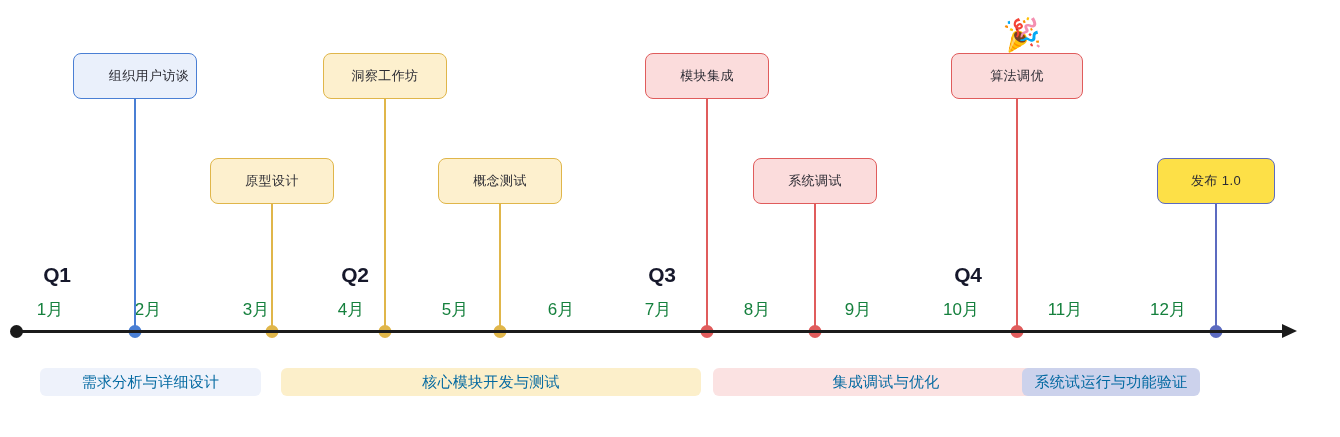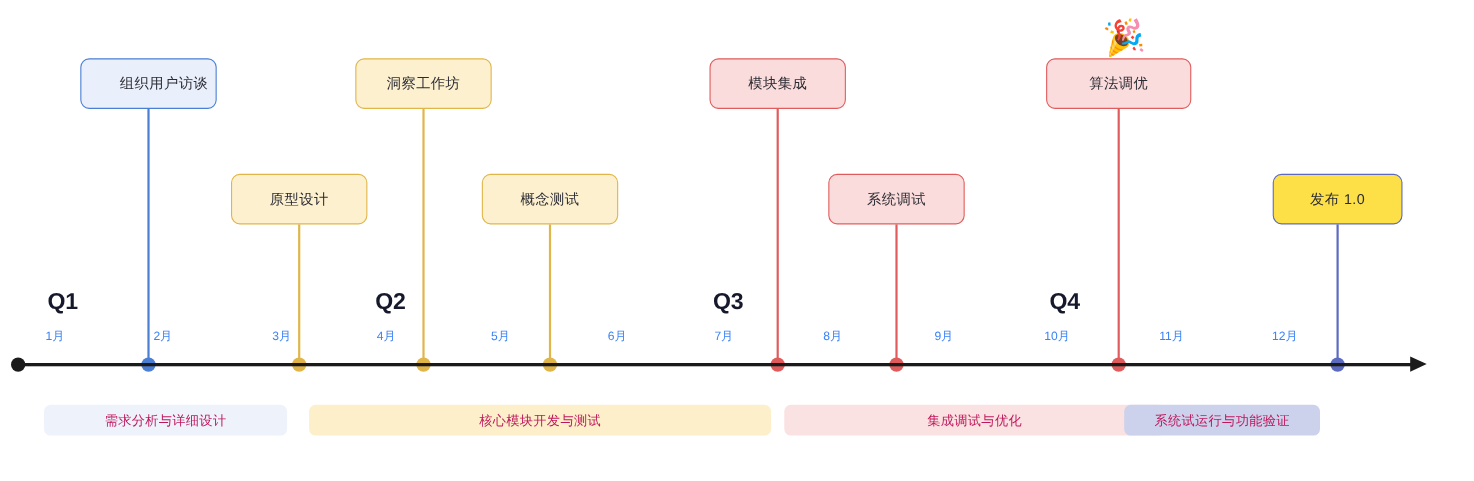--- a/index.html
+++ b/index.html
@@ -53,22 +53,22 @@
     position: absolute;
     font-weight: bold;
     font-size: 21px;
     color: #16182b;
     letter-spacing: -0.2px;
     white-space: nowrap;
     transform: translateX(-50%);
   }
   .month-label {
     position: absolute;
-    font-size: 11px;
-    color: #3b82f6;
+    font-size: 17px;
+    color: #15803d;
     white-space: nowrap;
     transform: translateX(-50%);
   }
 
   
   .connector {
     position: absolute;
     width: 2px;
   }
   .milestone-dot {
@@ -111,22 +111,22 @@
     position: absolute;
     top: 368px;
     height: 28px;
     border-radius: 6px;
     display: flex;
     align-items: center;
     justify-content: center;
     box-sizing: border-box;
   }
   .phase-bar .label {
-    font-size: 12px;
-    color: #be185d;
+    font-size: 15px;
+    color: #0369a1;
     white-space: nowrap;
     letter-spacing: 0.3px;
   }
 </style>
 </head>
 <body>
 
 <div id="timeline-root">
 
   <div id="quarter-layer">

